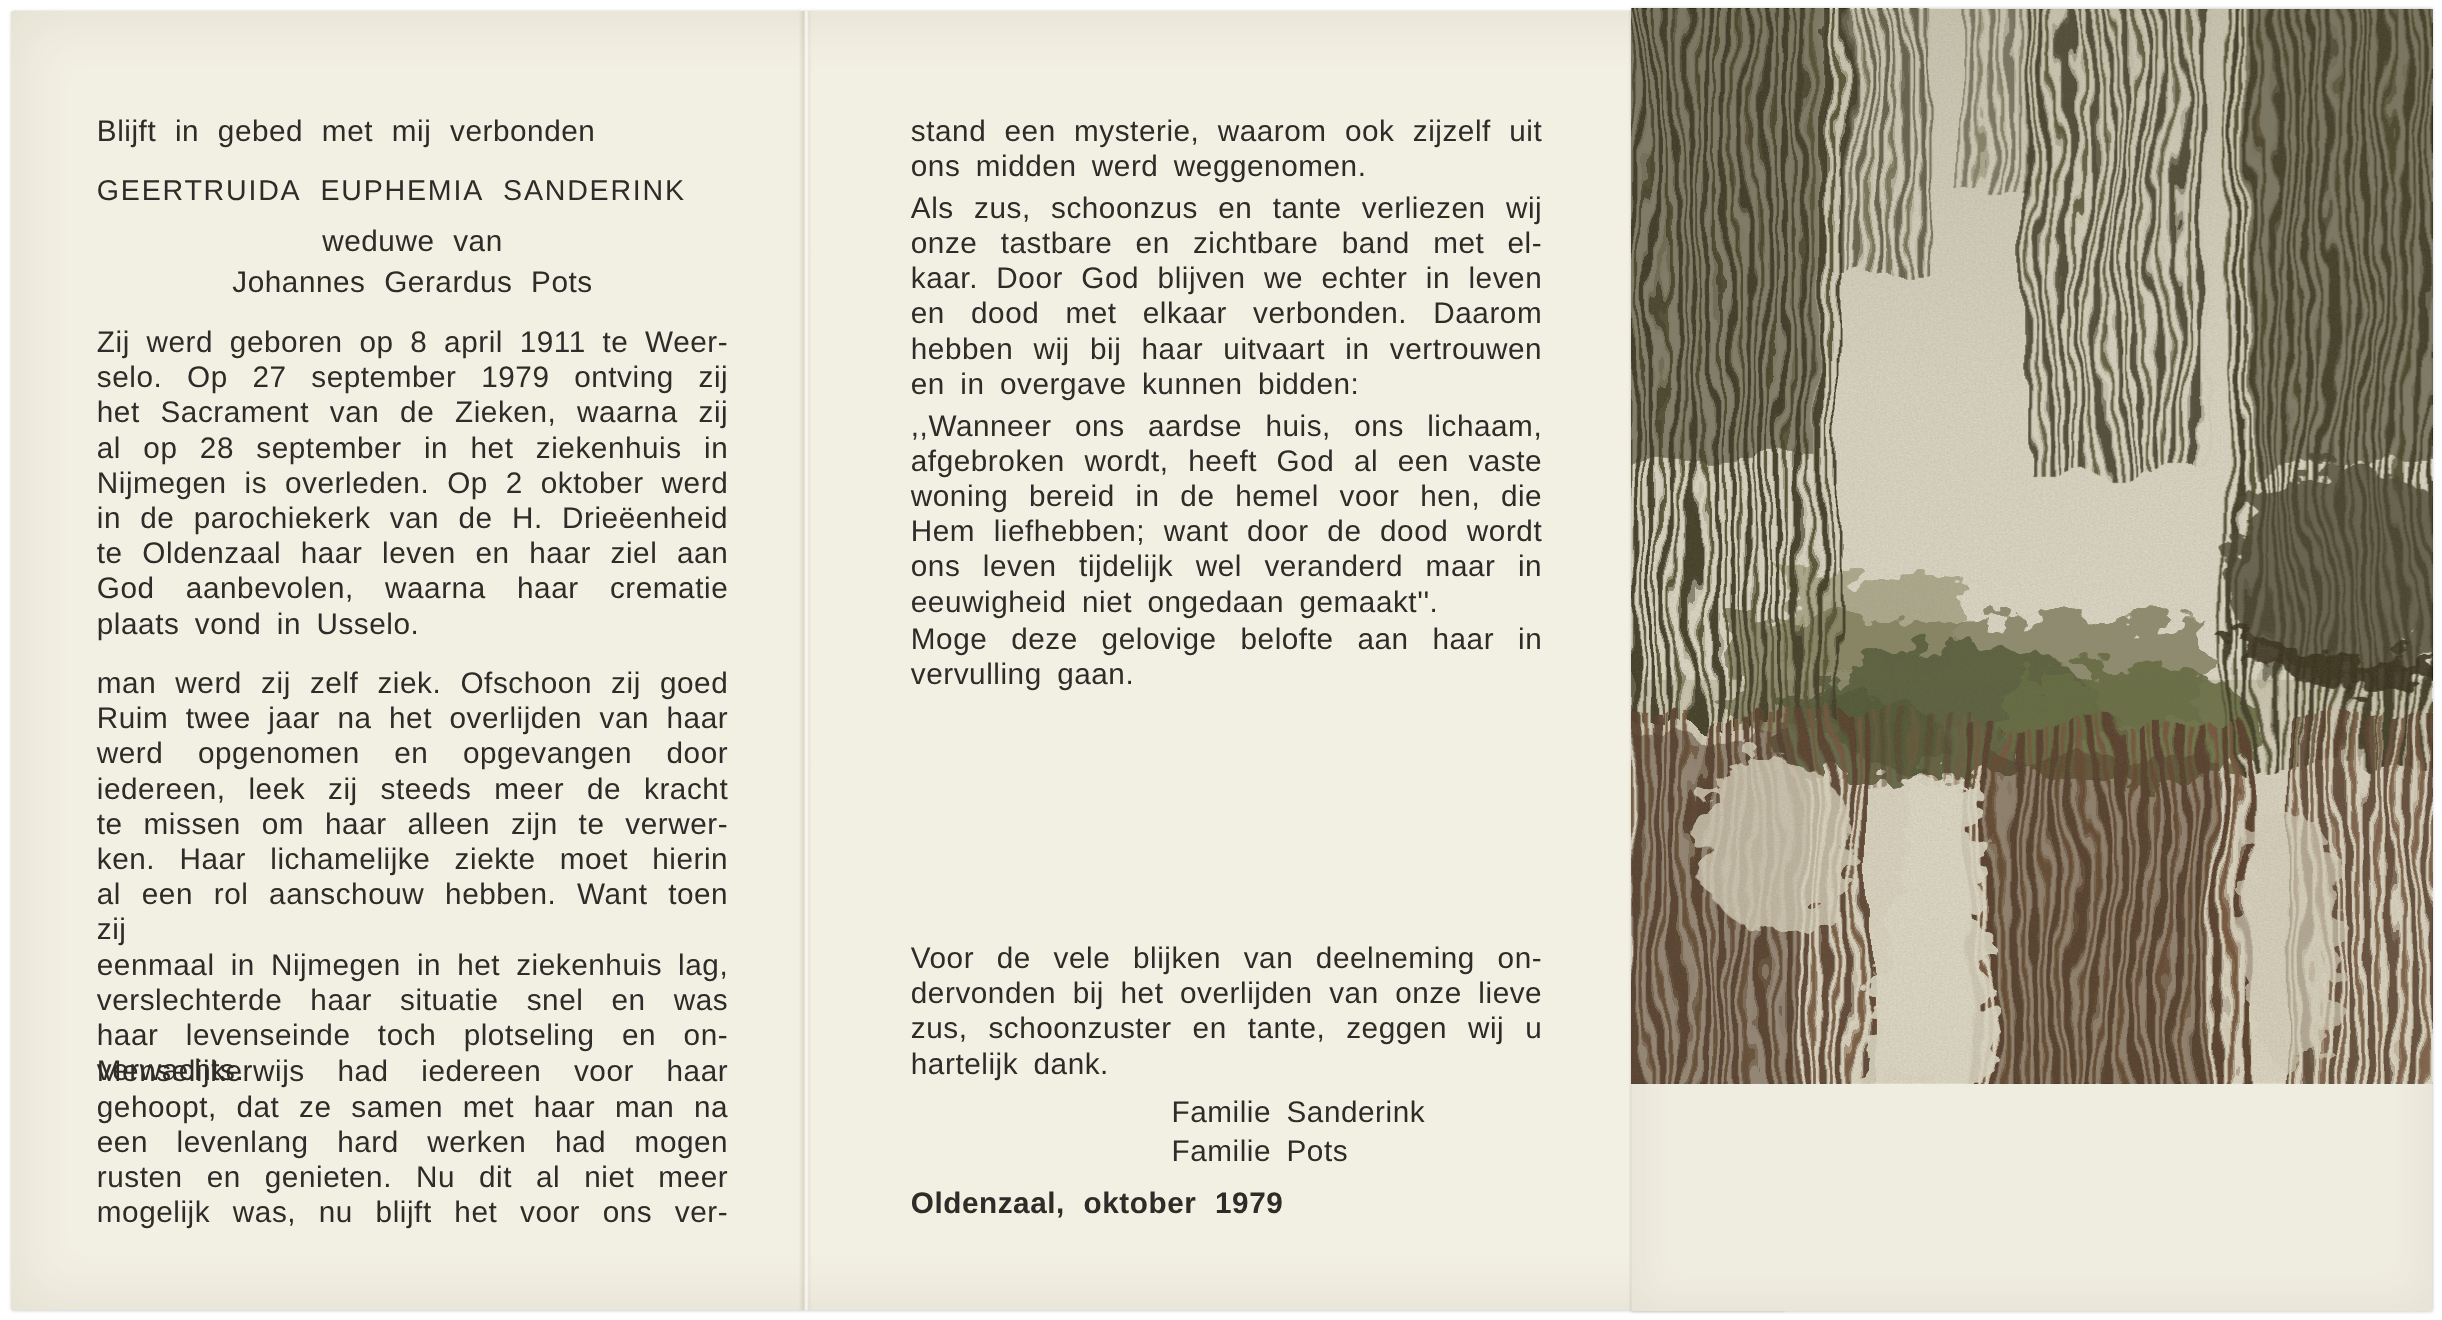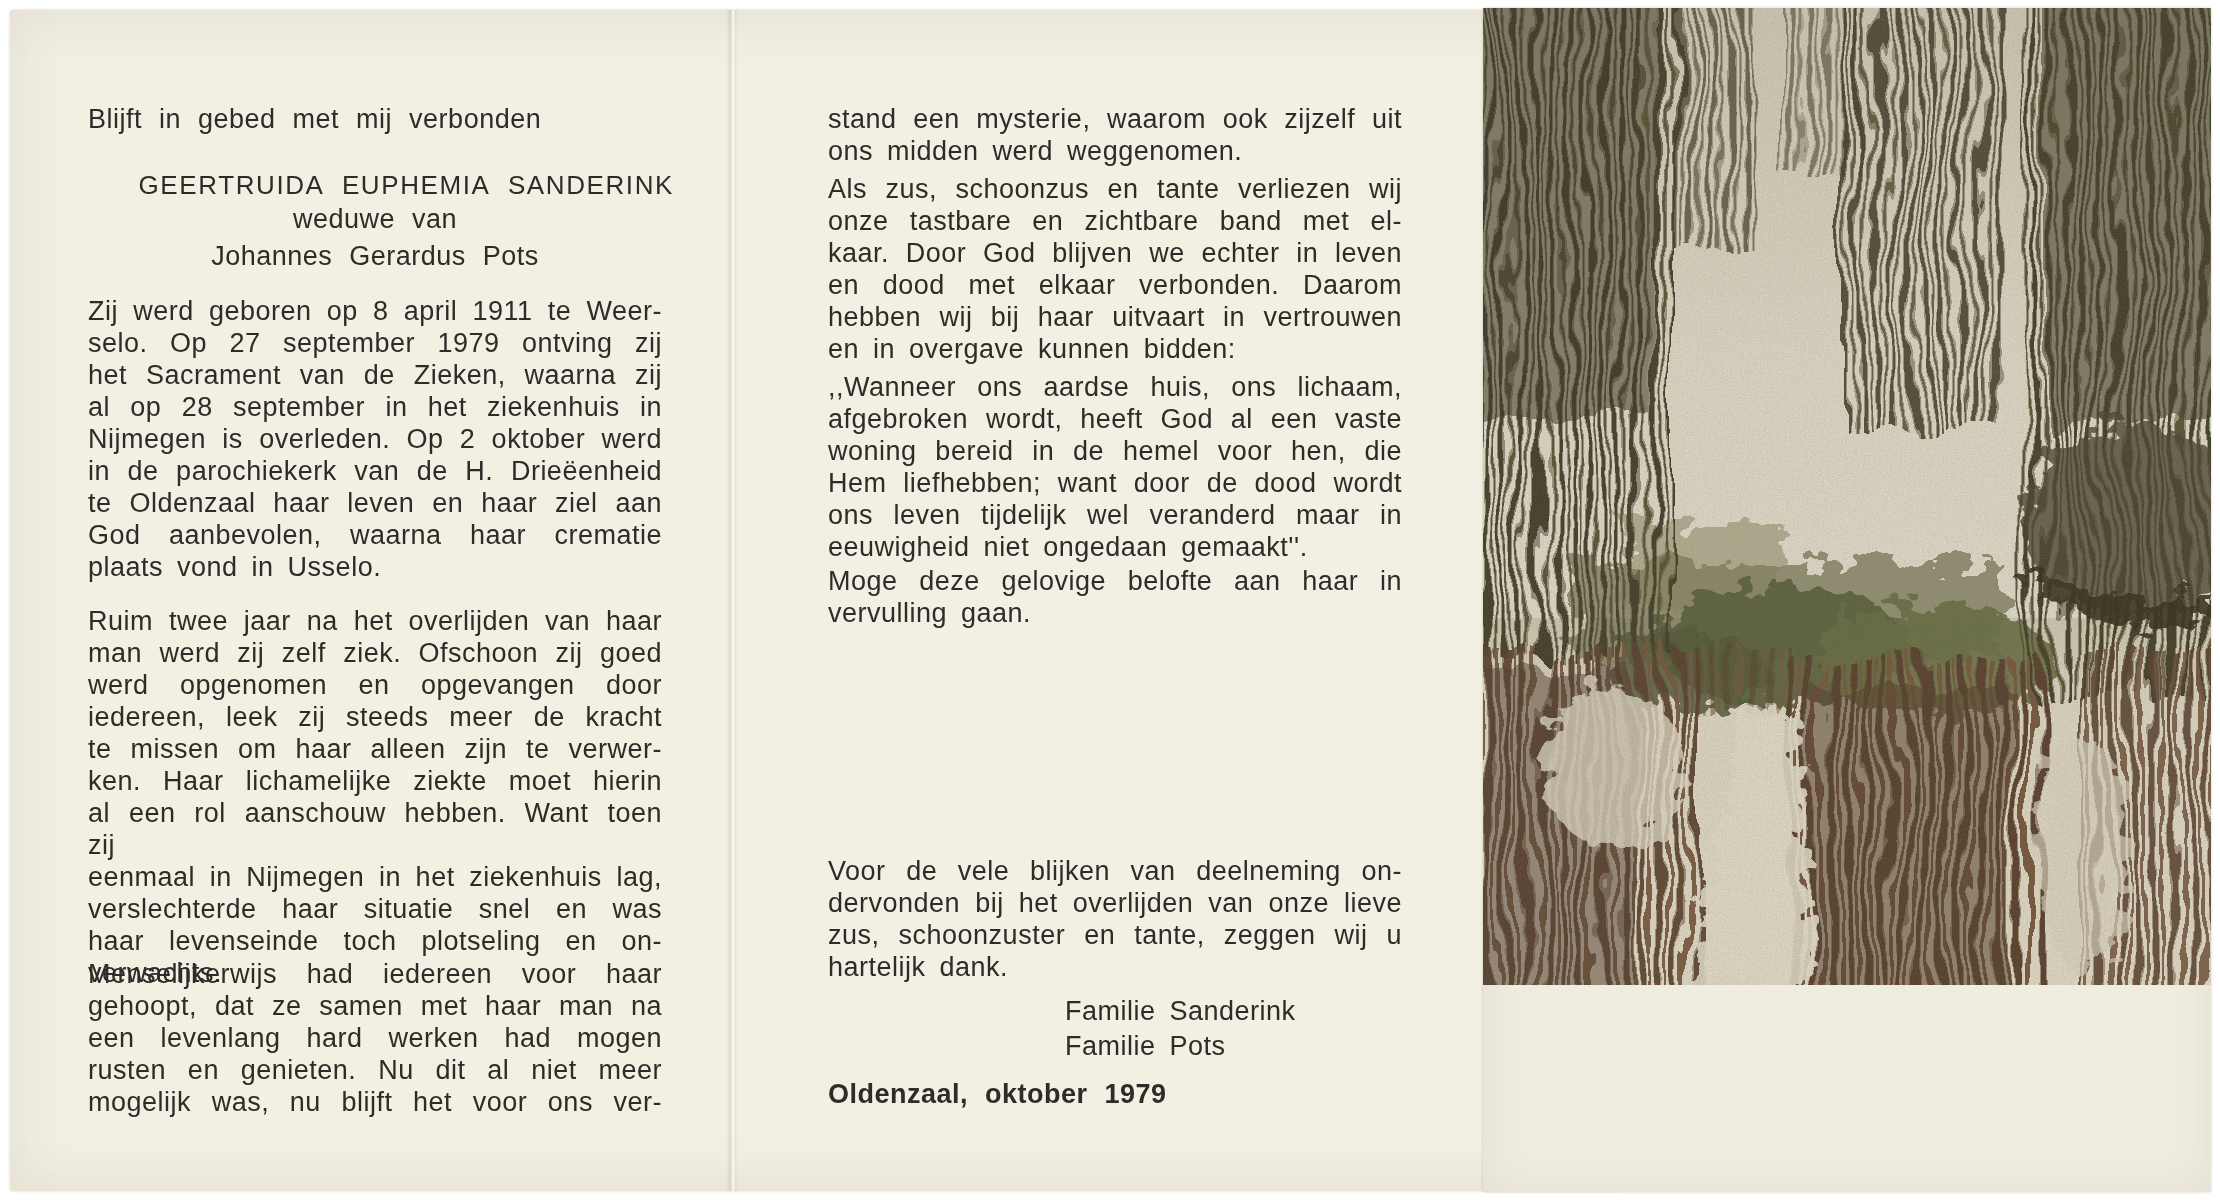--- a/index.html
+++ b/index.html
@@ -30,22 +30,22 @@
   .bodytext, .para, .intro, .rel, .husband, .sig, .dateline {
     font-size: 27px; line-height: 32px; color: var(--ink, #2e2c28);
     letter-spacing: 0.5px; word-spacing: 6px; white-space: normal;
   }
   .para { position: absolute; width: 100%; }
   .tline { text-align: justify; text-align-last: justify; }
   .tline-end { text-align-last: left; }
 
   .intro { position: absolute; top: 93px; left: 0; word-spacing: 9px; }
   .name {
-    position: absolute; top: 148px; left: 0; width: 100%; margin: 12px;
-    font-size: 26px; font-weight: 400; text-align: right;
+    position: absolute; top: 148px; left: 0; width: 100%; margin: 0;
+    font-size: 26px; font-weight: 400; text-align: left;
     letter-spacing: 1.6px; word-spacing: 10px; color: var(--ink, #2e2c28);
   }
   .rel     { position: absolute; top: 193px; width: 100%; text-align: center; word-spacing: 9px; }
   .husband { position: absolute; top: 230px; width: 100%; text-align: center; word-spacing: 9px; }
 
   .p1 { top: 285px; }
   .p2 { top: 595px; }
   .p3 { top: 948px; }
 
   .frag    { top: 93px; }
@@ -92,22 +92,22 @@
           <div class="tline">selo. Op 27 september 1979 ontving zij</div>
           <div class="tline">het Sacrament van de Zieken, waarna zij</div>
           <div class="tline">al op 28 september in het ziekenhuis in</div>
           <div class="tline">Nijmegen is overleden. Op 2 oktober werd</div>
           <div class="tline">in de parochiekerk van de H. Drieëenheid</div>
           <div class="tline">te Oldenzaal haar leven en haar ziel aan</div>
           <div class="tline">God aanbevolen, waarna haar crematie</div>
           <div class="tline tline-end">plaats vond in Usselo.</div>
         </div>
       <div class="para p2">
+          <div class="tline">man werd zij zelf ziek. Ofschoon zij goed</div>
           <div class="tline">Ruim twee jaar na het overlijden van haar</div>
-          <div class="tline">man werd zij zelf ziek. Ofschoon zij goed</div>
           <div class="tline">werd opgenomen en opgevangen door</div>
           <div class="tline">iedereen, leek zij steeds meer de kracht</div>
           <div class="tline">te missen om haar alleen zijn te verwer-</div>
           <div class="tline">ken. Haar lichamelijke ziekte moet hierin</div>
           <div class="tline">al een rol aanschouw hebben. Want toen zij</div>
           <div class="tline">eenmaal in Nijmegen in het ziekenhuis lag,</div>
           <div class="tline">verslechterde haar situatie snel en was</div>
           <div class="tline">haar levenseinde toch plotseling en on-</div>
           <div class="tline tline-end">verwachts.</div>
         </div>

